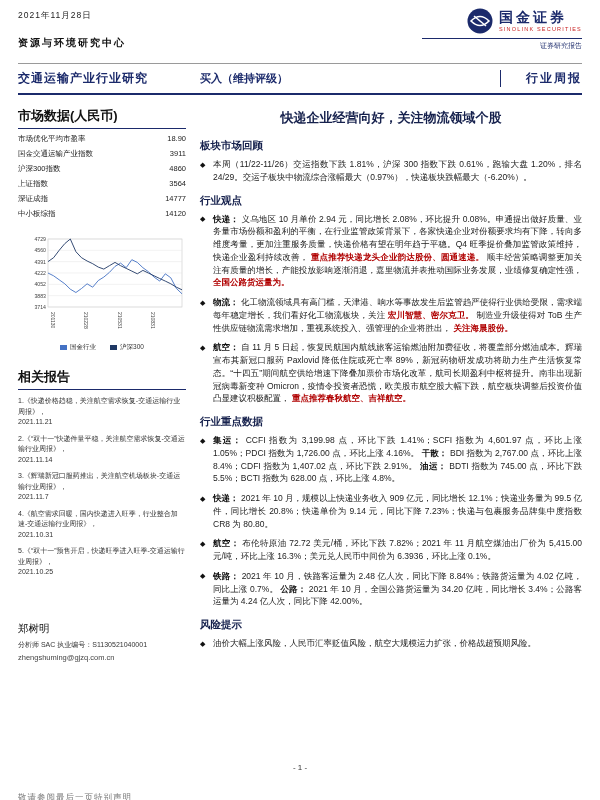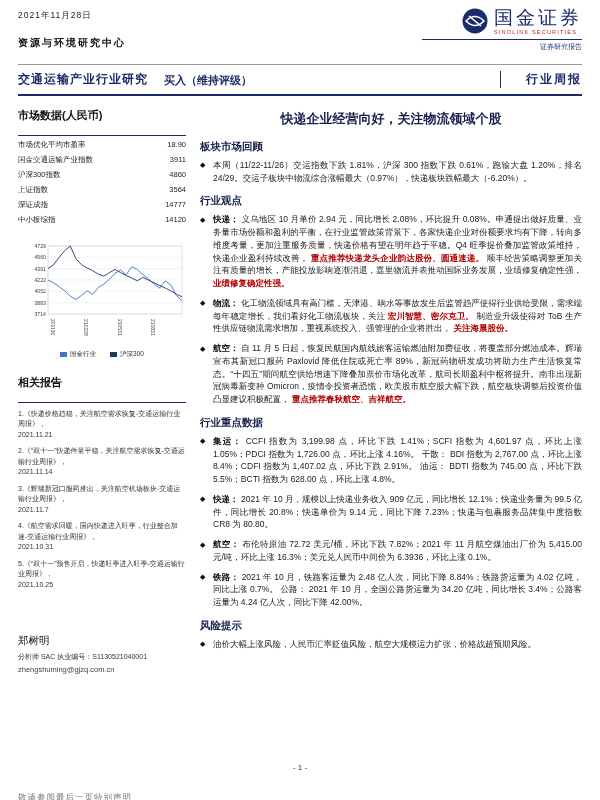--- a/index.html
+++ b/index.html
@@ -7,37 +7,37 @@
         font-family:"Liberation Sans",sans-serif;overflow:hidden;box-sizing:border-box;
         padding:8px 18px 0 18px;}
   
   .topbar{display:flex;justify-content:space-between;align-items:flex-start;}
   .date{font-size:8.5px;color:#222;letter-spacing:1px;margin-top:2px;}
   .center-name{font-size:10px;font-weight:bold;color:#111;margin-top:14px;letter-spacing:2px;font-family:Liberation Mono, monospace;}
   .brand{width:160px;text-align:right;}
   .brand-row{display:flex;align-items:center;justify-content:flex-end;gap:6px;}
   .logo-circle{width:26px;height:26px;flex:0 0 auto;}
   .brand-text{text-align:left;}
-  .brand-cn{font-size:19px;font-weight:normal;color:#1b2a6b;letter-spacing:3px;line-height:1.05;}
+  .brand-cn{font-size:14px;font-weight:bold;color:#1b2a6b;letter-spacing:3px;line-height:1.05;}
   .brand-en{font-size:5.5px;color:#c81e1e;letter-spacing:1.2px;margin-top:1px;}
   .brand-sub{font-size:7px;color:#1b2a6b;border-top:1px solid #1b2a6b;margin-top:4px;padding-top:2px;text-align:right;}
   
-  .hb{display:flex;align-items:flex-end;border-top:1px solid #9a9a9a;border-bottom:2.5px solid #1b2a6b;
-      padding:6px 0;margin-top:12px;}
+  .hb{display:flex;align-items:center;border-top:1px solid #9a9a9a;border-bottom:2.5px solid #1b2a6b;
+      padding:6px 0;margin-top:12px;gap:36px;}
   .hb-left{font-weight:bold;color:#1b2a6b;font-size:12px;letter-spacing:1px;}
   .hb-rating{font-weight:bold;color:#1b2a6b;font-size:11px;margin-left:16px;}
   .hb-right{margin-left:auto;border-left:1.5px solid #1b2a6b;padding-left:25px;font-weight:bold;
             color:#1b2a6b;font-size:12px;letter-spacing:2px;}
   
   .columns{display:flex;gap:14px;margin-top:12px;}
   .sidebar{width:168px;flex:0 0 auto;}
   .main{flex:1;min-width:0;}
   
-  .side-title{font-size:11px;font-weight:bold;color:#111;border-bottom:1.5px solid #1b2a6b;
-              padding-bottom:12px;margin:0 0 2px 0;}
+  .side-title{font-size:13px;font-weight:bold;color:#111;border-bottom:1.5px solid #1b2a6b;
+              padding-bottom:3px;margin:0 0 2px 0;}
   .mrow{display:flex;justify-content:space-between;font-size:7.5px;color:#222;padding:2.5px 0;gap:32px;}
   .mrow .val{text-align:right;}
   .chart-box{margin-top:14px;}
   .legend{display:flex;gap:14px;justify-content:center;font-size:6.5px;color:#333;margin-top:2px;}
   .legend .lg{display:flex;align-items:center;gap:3px;}
   .legend i{display:inline-block;width:7px;height:5px;}
   .reports{margin-top:16px;}
   .report-item{font-size:7px;color:#333;line-height:1.5;margin:6px 0;}
   .report-item .rdate{display:block;color:#333;}
   .author{margin-top:44px;}
@@ -45,21 +45,21 @@
   .author .arole{font-size:7px;color:#333;margin-top:4px;}
   .author .amail{font-size:7.5px;color:#444;margin-top:3px;}
   
   .main-title{text-align:center;font-size:13px;font-weight:bold;color:#16214d;margin:2px 0 12px;}
   .sec-h{font-weight:bold;color:#16214d;font-size:10.5px;margin:10px 0 5px;}
   .para{font-size:8.5px;line-height:1.5;color:#222;text-align:justify;margin:0 0 7px;
         position:relative;padding-left:13px;}
   .para::before{content:"◆";position:absolute;left:0;top:1.5px;font-size:7px;color:#111;}
   .tag{font-weight:bold;color:#111;}
   .red{color:#b00000;font-weight:bold;}
-  .bld{font-weight:normal;color:#111;}
+  .bld{font-weight:bold;color:#111;}
   
   .pageno{position:absolute;left:0;right:0;bottom:28px;text-align:center;font-size:8px;color:#333;}
   .disclaimer{position:absolute;left:18px;bottom:-4px;font-size:8.5px;color:#777;letter-spacing:1px;}
   svg text{font-family:"Liberation Sans",sans-serif;}
 </style>
 </head>
 <body>
 
 <div class="page">
 
@@ -195,21 +195,21 @@
       <p class="para">
         <span>本周（11/22-11/26）交运指数下跌 1.81%，沪深 300 指数下跌 0.61%，跑输大盘 1.20%，排名 24/29。交运子板块中物流综合涨幅最大（0.97%），快递板块跌幅最大（-6.20%）。</span>
       </p>
 
       <div class="sec-h">行业观点</div>
       <p class="para">
         <b class="tag">快递：</b>
         <span>义乌地区 10 月单价 2.94 元，同比增长 2.08%，环比提升 0.08%。申通提出做好质量、业务量市场份额和盈利的平衡，在行业监管政策背景下，各家快递企业对份额要求均有下降，转向多维度考量，更加注重服务质量，快递价格有望在明年趋于平稳。Q4 旺季提价叠加监管政策维持，快递企业盈利持续改善，</span>
         <span class="red">重点推荐快递龙头企业韵达股份、圆通速递。</span>
         <span>顺丰经营策略调整更加关注有质量的增长，产能投放影响逐渐消退，嘉里物流并表推动国际业务发展，业绩修复确定性强，</span>
-        <span class="red">业绩修复确定性强。</span>
+        <span class="red">全国公路货运量为。</span>
       </p>
       <p class="para">
         <b class="tag">物流：</b>
         <span>化工物流领域具有高门槛，天津港、响水等事故发生后监管趋严使得行业供给受限，需求端每年稳定增长，我们看好化工物流板块，关注</span>
         <span class="red">宏川智慧、密尔克卫。</span>
         <span>制造业升级使得对 ToB 生产性供应链物流需求增加，重视系统投入、强管理的企业将胜出，</span>
         <span class="red">关注海晨股份。</span>
       </p>
       <p class="para">
         <b class="tag">航空：</b>

